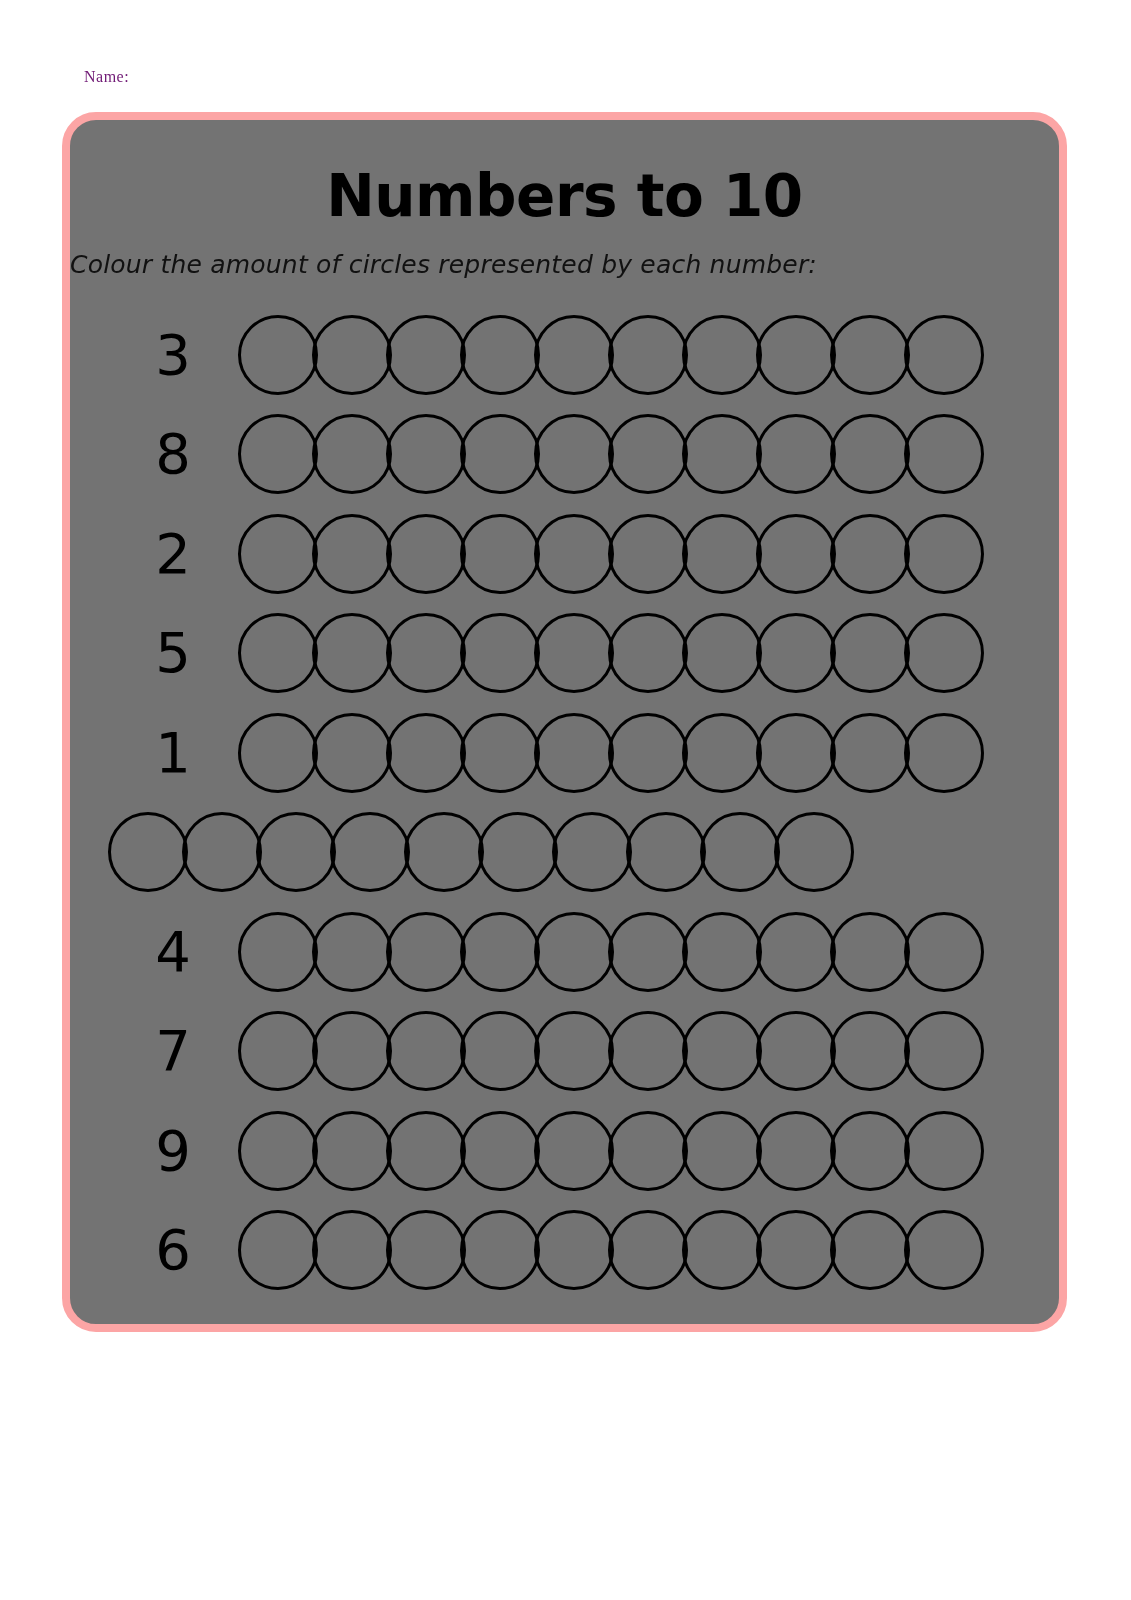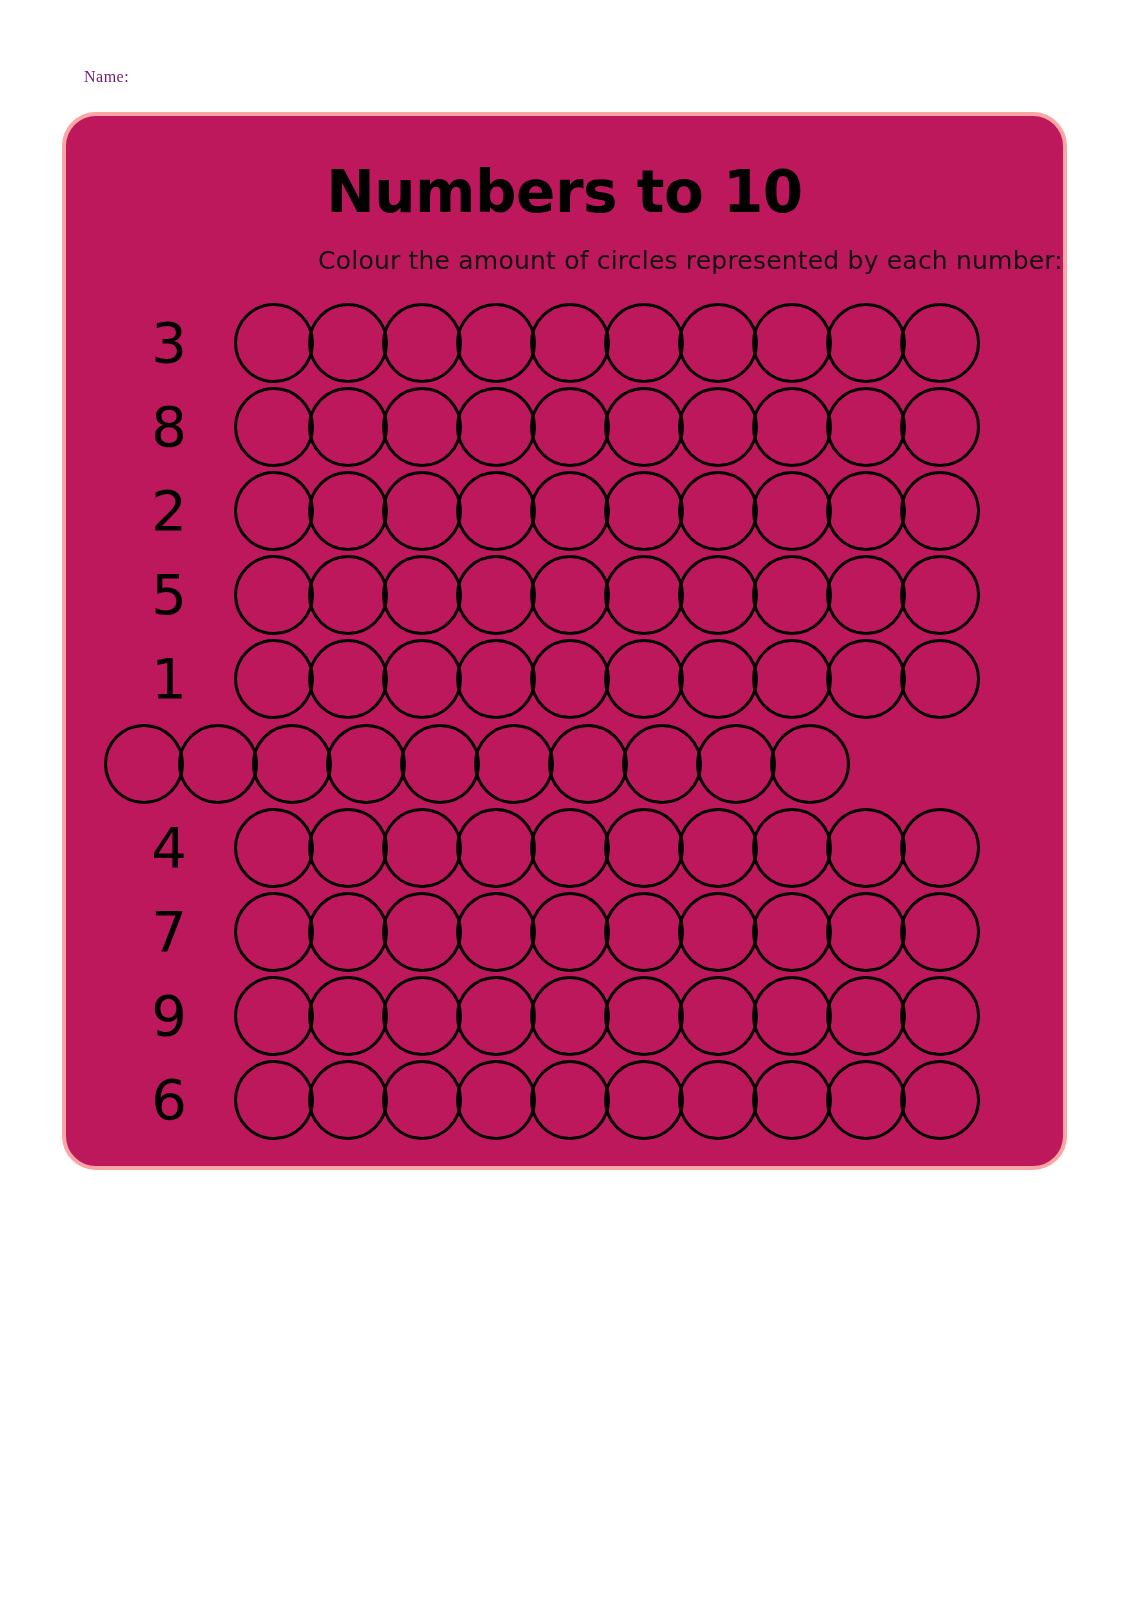--- a/index.html
+++ b/index.html
@@ -29,50 +29,51 @@
     font-size: 16px;
     letter-spacing: 0.5px;
     color: #701a75;
   }
 
   .worksheet-frame {
     position: absolute;
     left: 62px;
     top: 112px;
     width: 1005px;
-    height: 1058px;
-    border: 4px solid #fca5a5;
+    height: 1220px;
+    border: 8px solid #fca5a5;
     border-radius: 34px;
     box-sizing: border-box;
-    background: #be185d;
+    background: #737373;
   }
 
   .title {
     position: absolute;
     left: 0;
     right: 0;
     top: 42px;
     text-align: center;
     font-family: "DejaVu Sans", sans-serif;
     font-weight: bold;
     font-size: 58px;
     letter-spacing: -0.5px;
     color: #000000;
   }
 
   .subtitle {
     position: absolute;
     left: 0;
     right: 0;
     top: 130px;
-    text-align: right;
+    text-align: left;
     font-family: "DejaVu Sans", sans-serif;
     font-size: 25px;
     letter-spacing: 0.2px;
     color: #111111;
+    font-style: italic;
   }
 
   .rows {
     position: absolute;
     left: 0;
     right: 0;
     top: 185px;
     bottom: 24px;
     display: flex;
     flex-direction: column;

